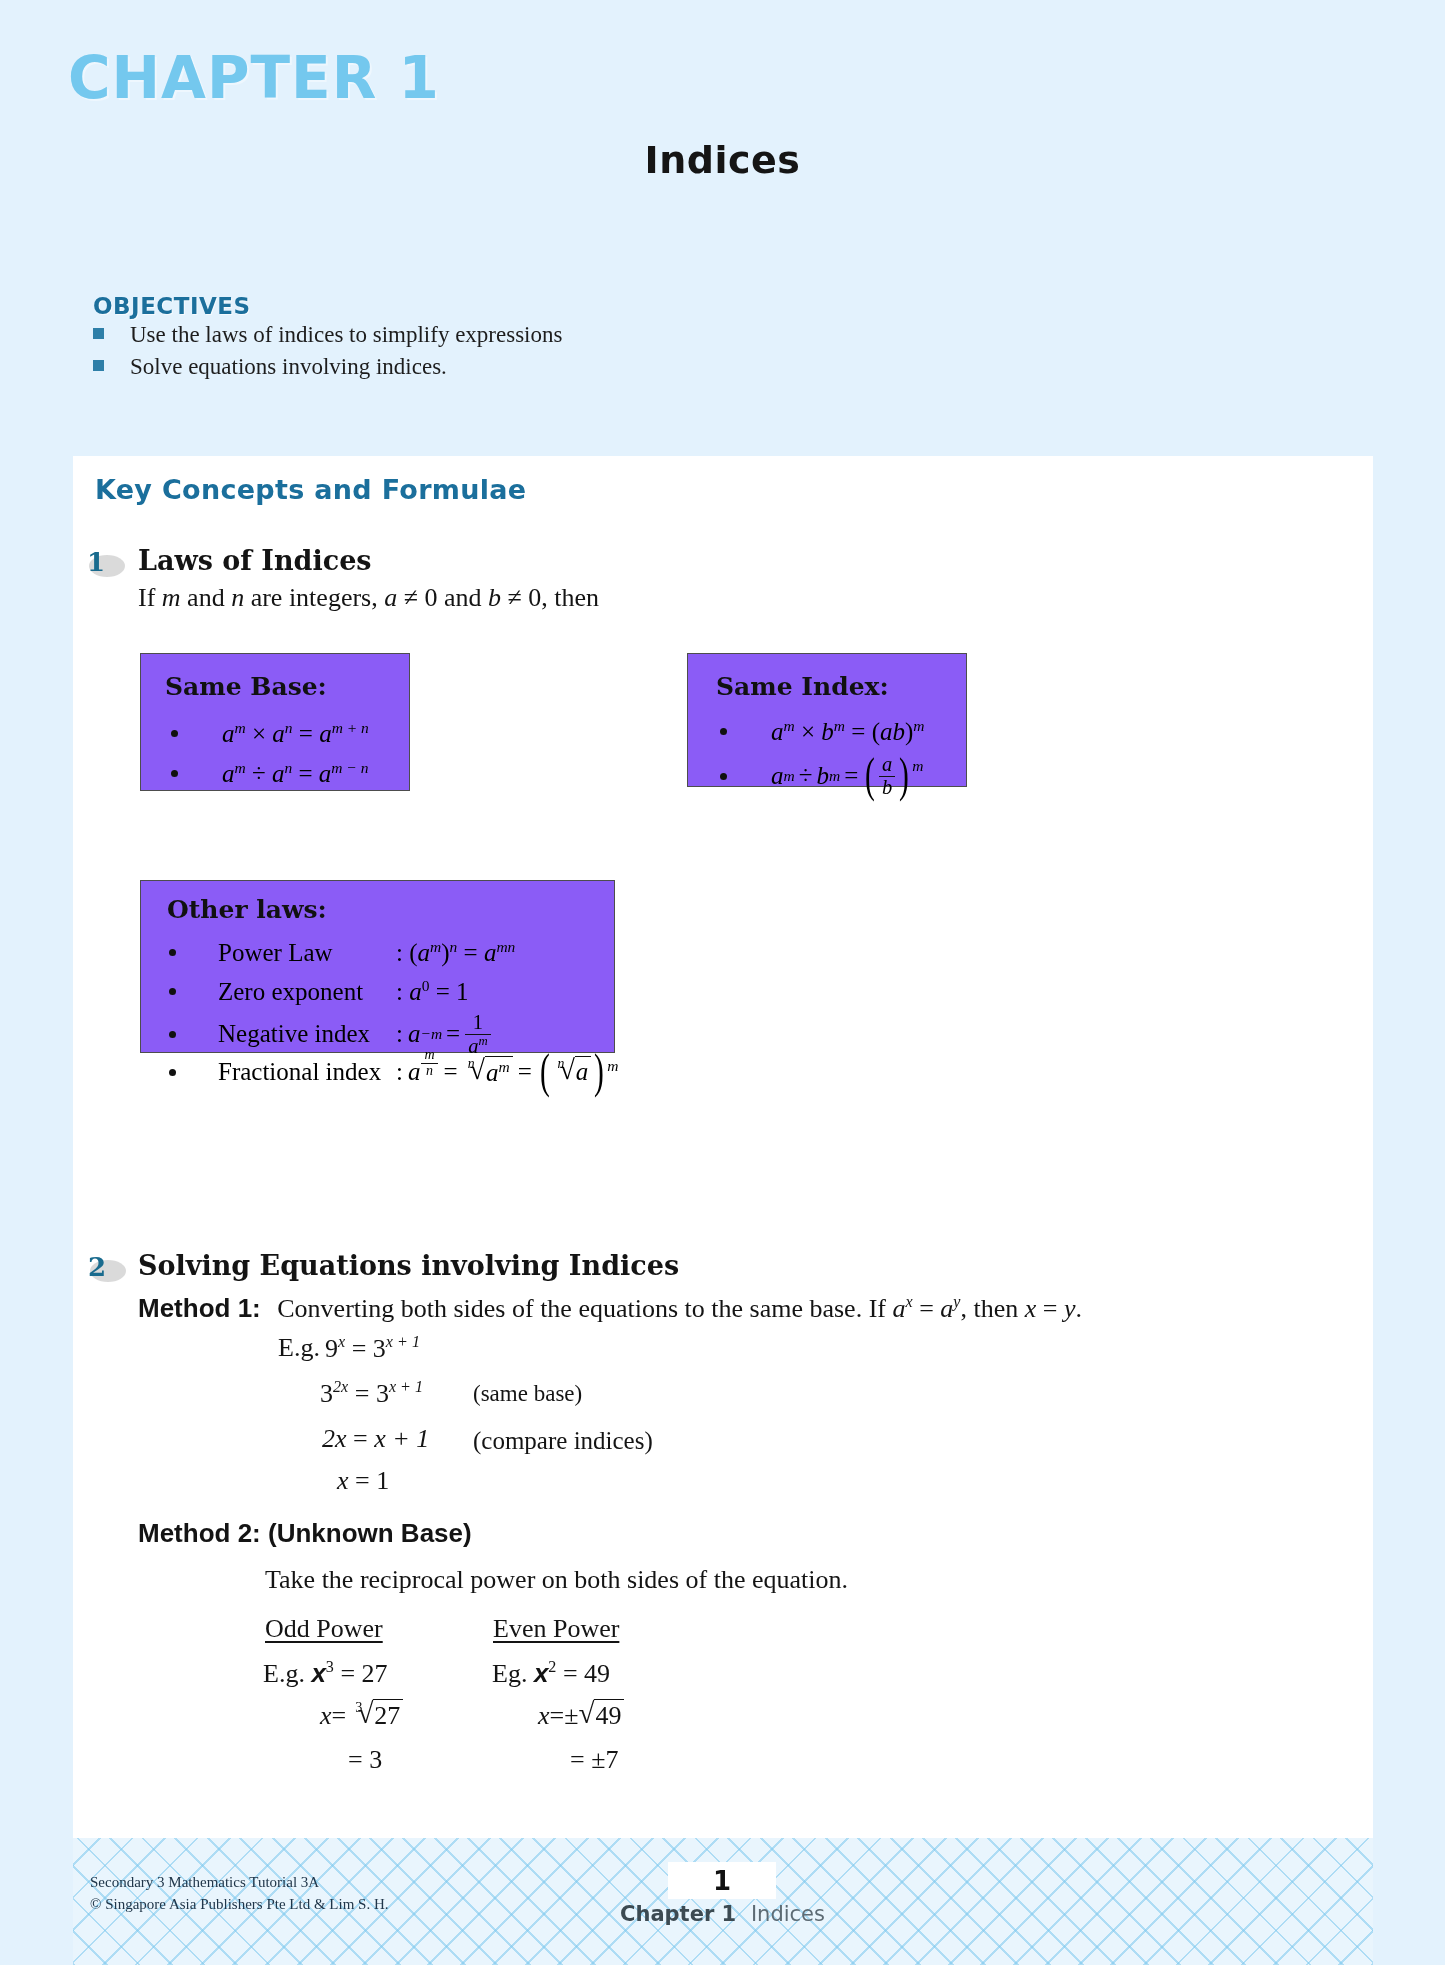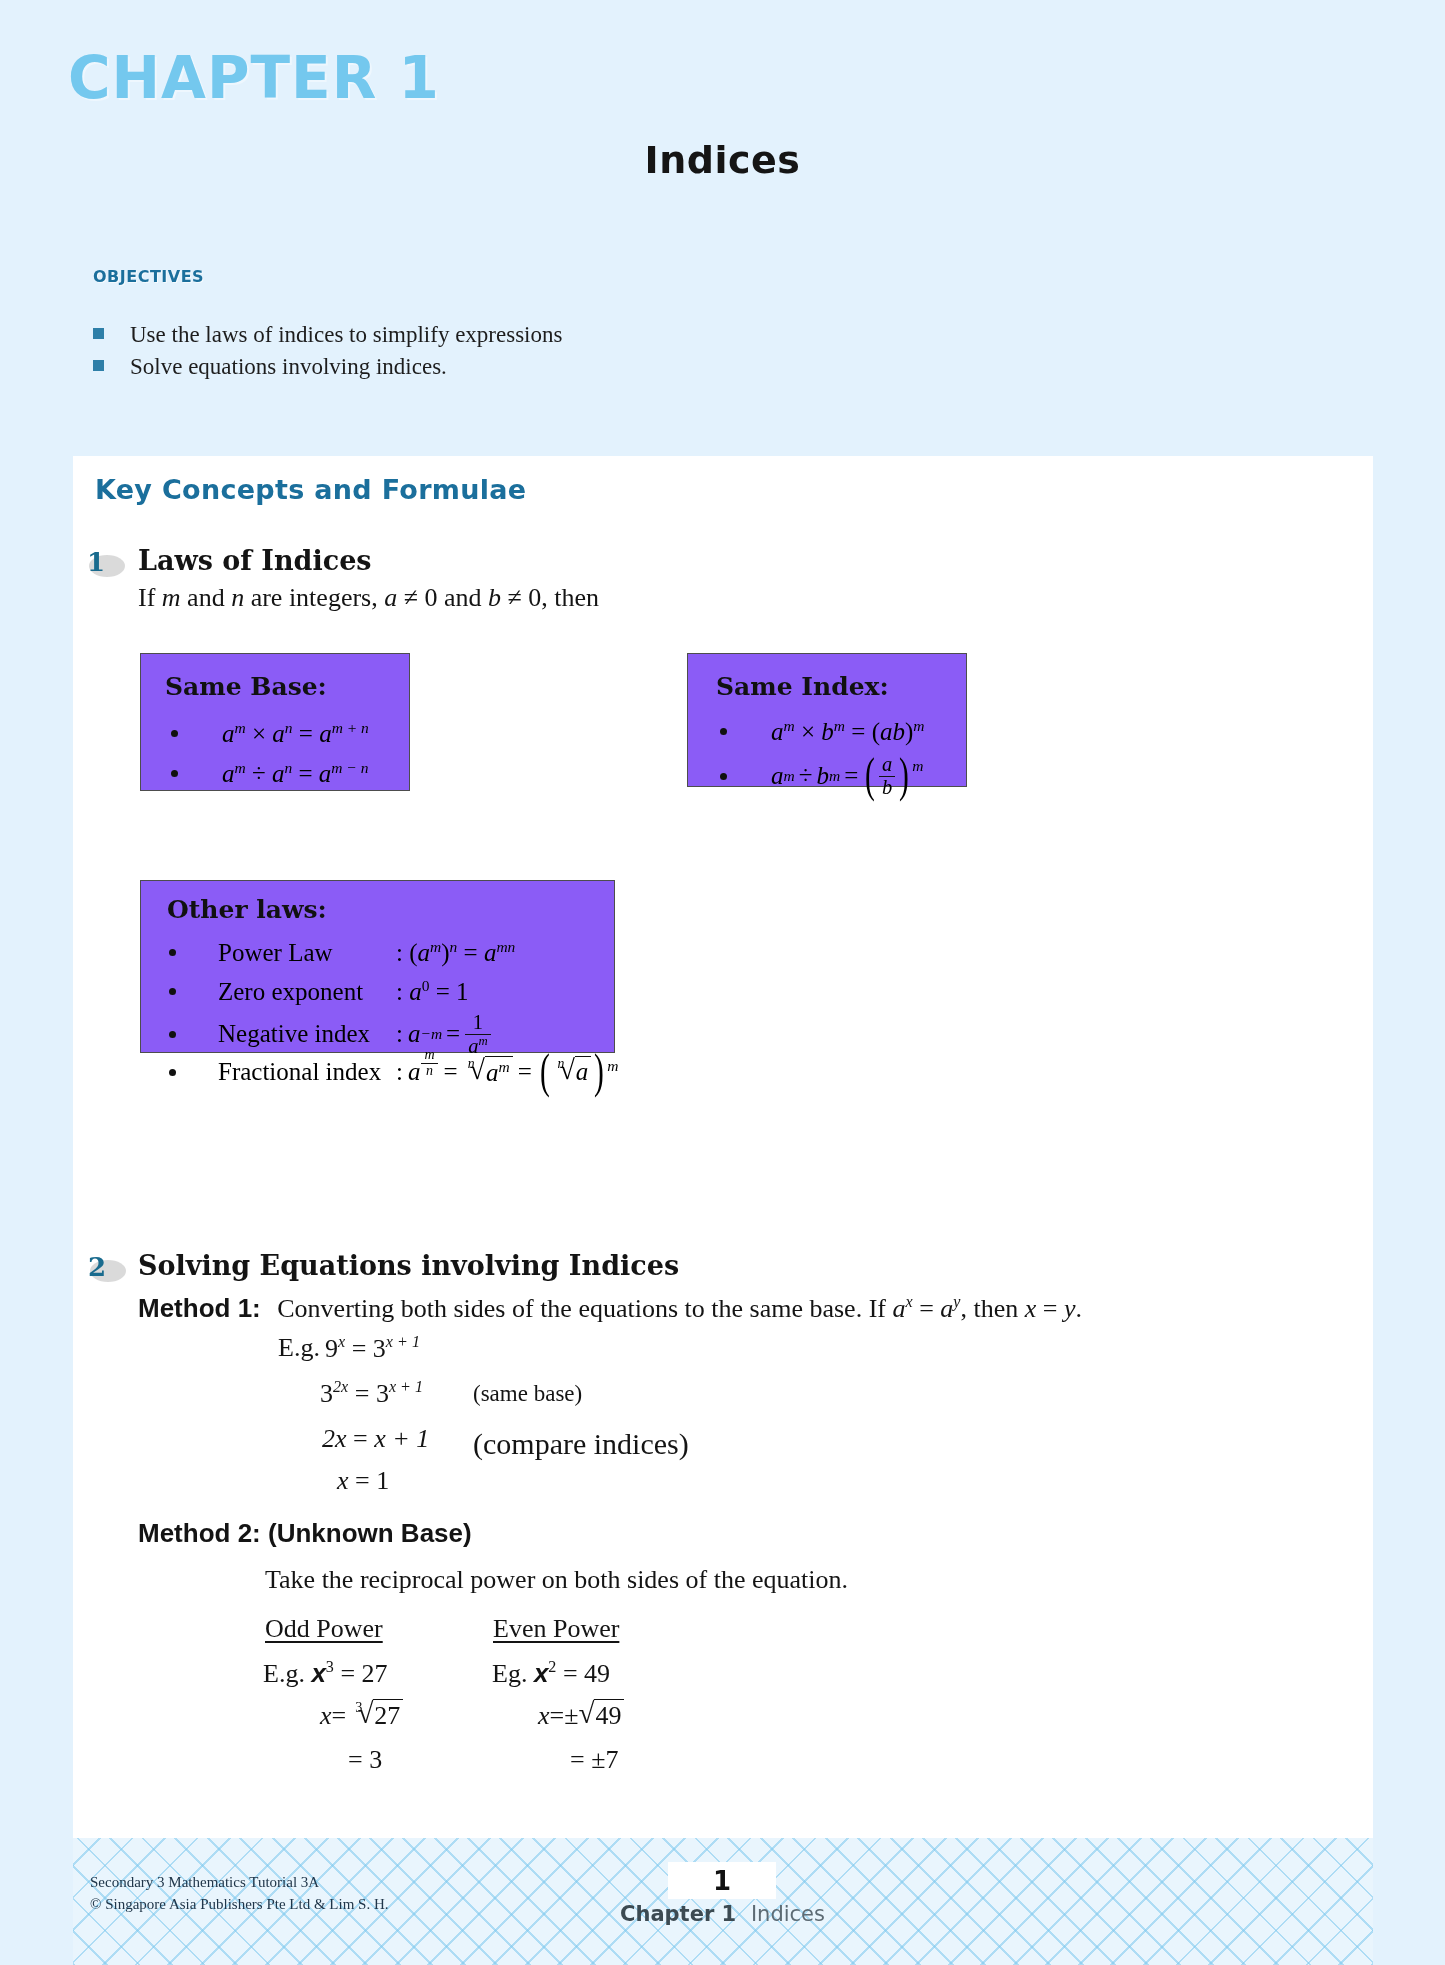--- a/index.html
+++ b/index.html
@@ -42,24 +42,24 @@
     font-weight: bold;
     font-size: 38px;
     color: #151515;
     letter-spacing: 0.5px;
   }
 
   
   .objectives-head {
     position: absolute;
     left: 93px;
-    top: 267px;
+    top: 293px;
     font-family: "DejaVu Sans", sans-serif;
     font-weight: bold;
-    font-size: 16px;
+    font-size: 23px;
     color: #1b6f9c;
     letter-spacing: 0.5px;
     text-shadow: 1px 1px 0 #ffffffaa;
   }
   .objectives-list {
     position: absolute;
     left: 93px;
     top: 322px;
     width: 800px;
     text-align: right;
@@ -447,21 +447,21 @@
     <span>=</span>
     <span>3</span><sup class="s">x + 1</sup>
   </div>
   <div class="m-line" style="left:473px; top:1381px; font-size:23px;">(same base)</div>
 
   <div class="m-line" style="left:322px; top:1424px;">
     <span class="it">2x</span>
     <span>=</span>
     <span class="it">x + 1</span>
   </div>
-  <div class="m-line" style="left:473px; top:1427px; font-size:30px;">(compare indices)</div>
+  <div class="m-line" style="left:473px; top:1427px; font-size:25px;">(compare indices)</div>
 
   <div class="m-line" style="left:337px; top:1466px;">
     <span class="it">x</span>
     <span>=</span>
     <span>1</span>
   </div>
 
   <div class="m-line m-bold" style="left:138px; top:1518px;">Method 2:</div>
   <div class="m-line m-bold" style="left:268px; top:1518px;">(Unknown Base)</div>
   <div class="m-line" style="left:265px; top:1565px;">Take the reciprocal power on both sides of the equation.</div>

